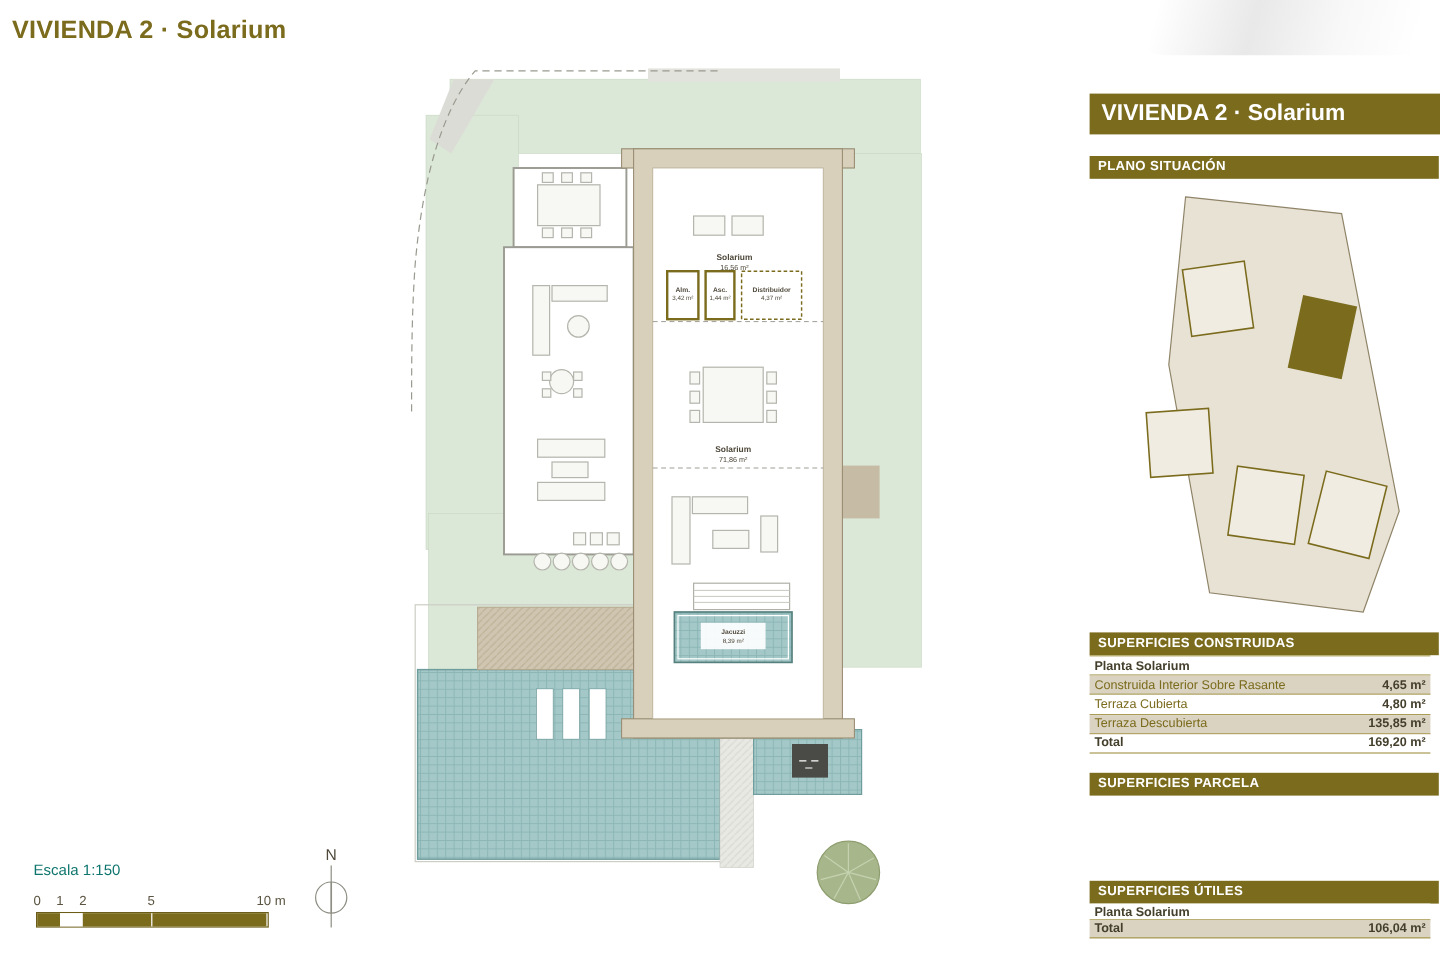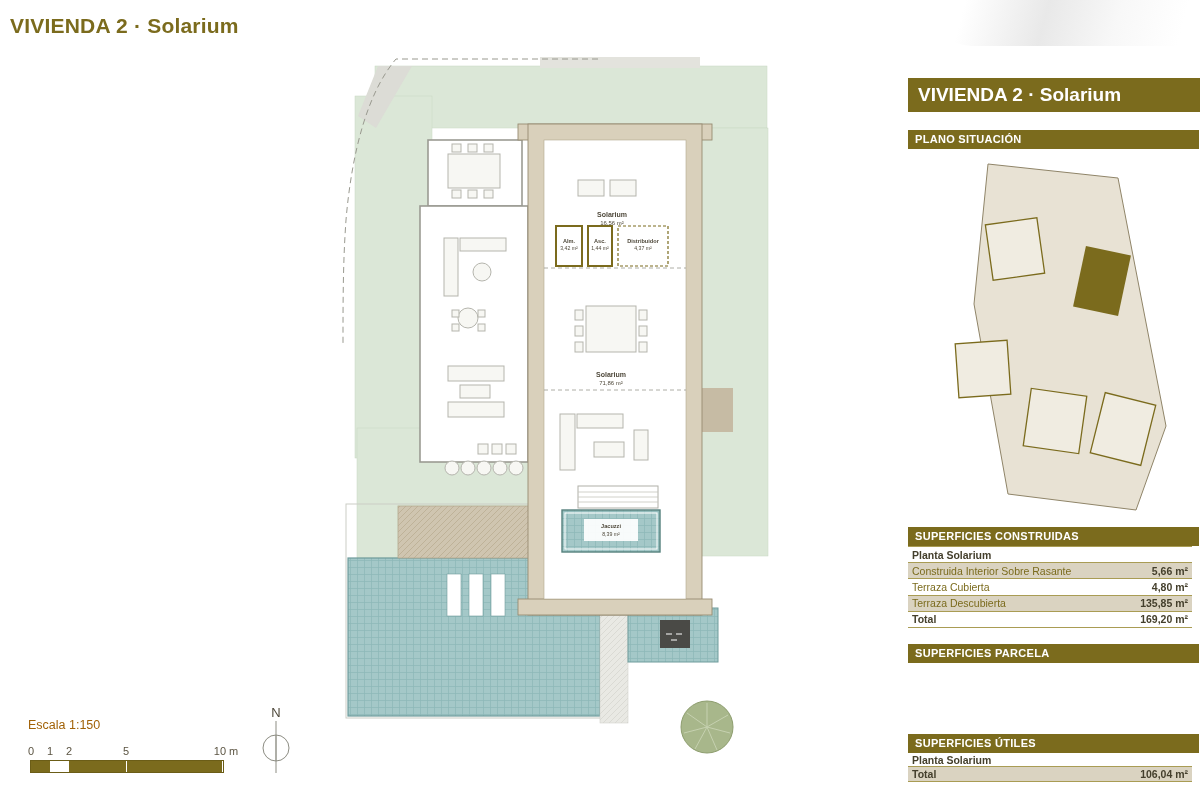--- a/index.html
+++ b/index.html
@@ -5,21 +5,21 @@
 <style>
   html,body{margin:0;padding:0}
   body{font-family:"Liberation Sans",sans-serif;background:#ffffff}
   .page{position:relative;width:1200px;height:807px;background:#ffffff;overflow:hidden}
   .page-title{position:absolute;left:10px;top:14px;font-size:21px;font-weight:bold;color:#7b6b1d;margin:0;letter-spacing:.2px;z-index:6}
   .watermark{position:absolute;right:0;top:0;width:268px;height:46px;z-index:1;opacity:.9;
     background:linear-gradient(105deg,#ffffff 12%,#e6e6e6 42%,#f7f7f7 68%,#ffffff 92%);border-bottom-left-radius:40px}
   .plan-svg{position:absolute;left:0;top:0;z-index:2}
 
   
-  .scale-label{position:absolute;left:28px;top:718px;font-size:12.5px;color:#a16207;z-index:3}
+  .scale-label{position:absolute;left:28px;top:718px;font-size:12.5px;color:#0f766e;z-index:3}
   .scalebar{position:absolute;left:30px;top:745px;width:230px;z-index:3}
   .scalebar .ticks{position:relative;height:15px;font-size:11px;color:#5b5442}
   .scalebar .tick{position:absolute;transform:translateX(-50%);white-space:nowrap}
   .scalebar .bar{display:flex;width:192px;height:11px;border:1px solid #6b5d17;background:#fff}
   .scalebar .seg{height:100%}
   .seg.olive{background:#7b6b1d}
   .seg.white{background:#ffffff}
   .seg.div{border-left:1px solid #ffffff}
 
   
@@ -236,21 +236,21 @@
     </svg>
   </div>
 
   <div class="sb-bar sb-head pos-construidas">SUPERFICIES CONSTRUIDAS</div>
   <div class="sb-table tbl-construidas">
     <div class="trow subhead">
       <span class="lab">Planta Solarium</span>
     </div>
     <div class="trow shaded">
       <span class="lab">Construida Interior Sobre Rasante</span>
-      <span class="val">5,66 m²</span>
+      <span class="val">4,65 m²</span>
     </div>
     <div class="trow">
       <span class="lab">Terraza Cubierta</span>
       <span class="val">4,80 m²</span>
     </div>
     <div class="trow shaded">
       <span class="lab">Terraza Descubierta</span>
       <span class="val">135,85 m²</span>
     </div>
     <div class="trow total">

